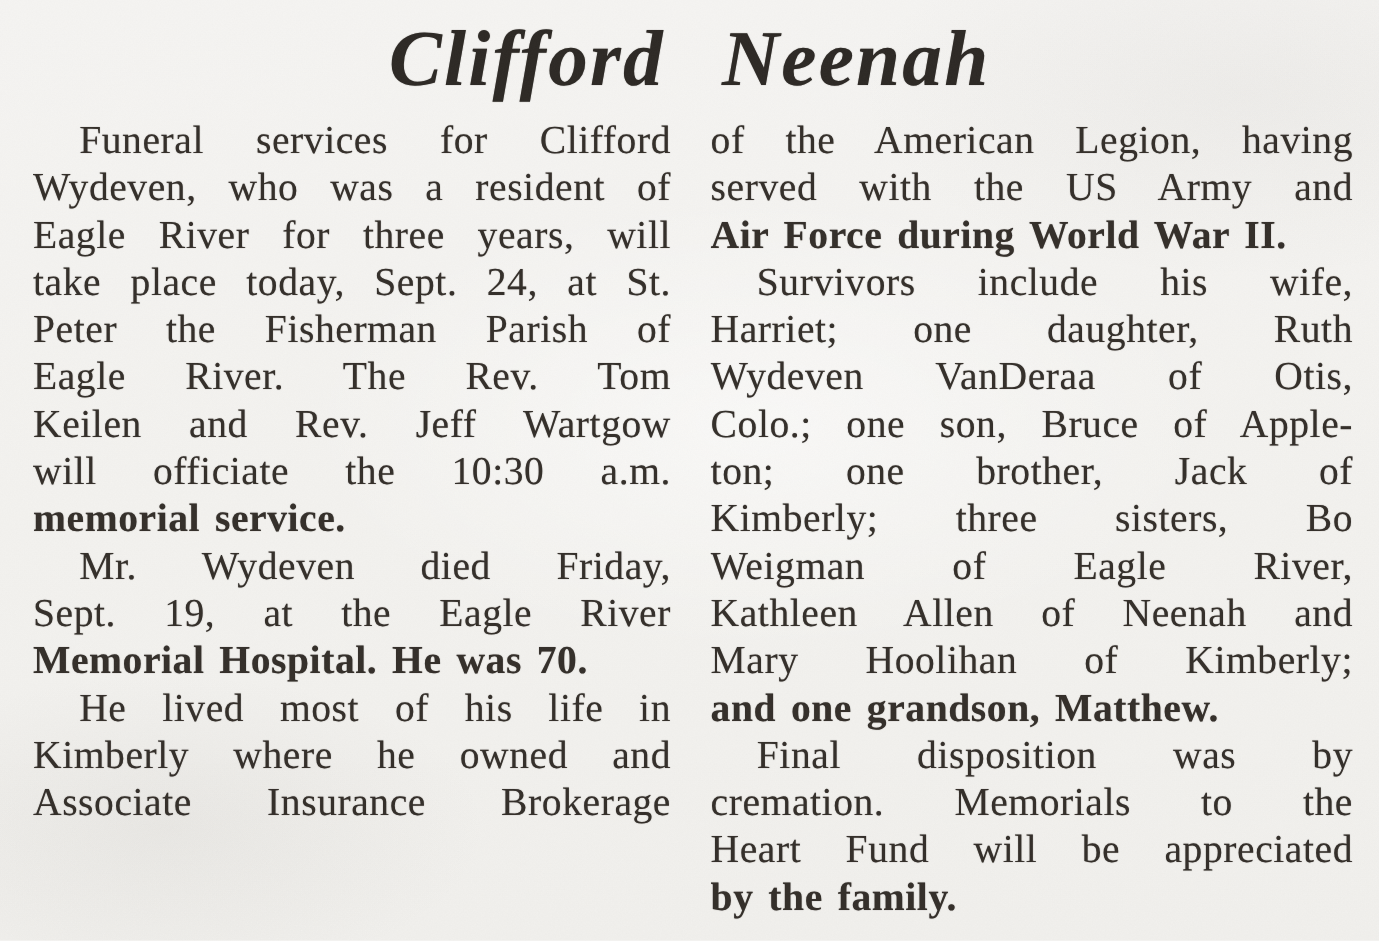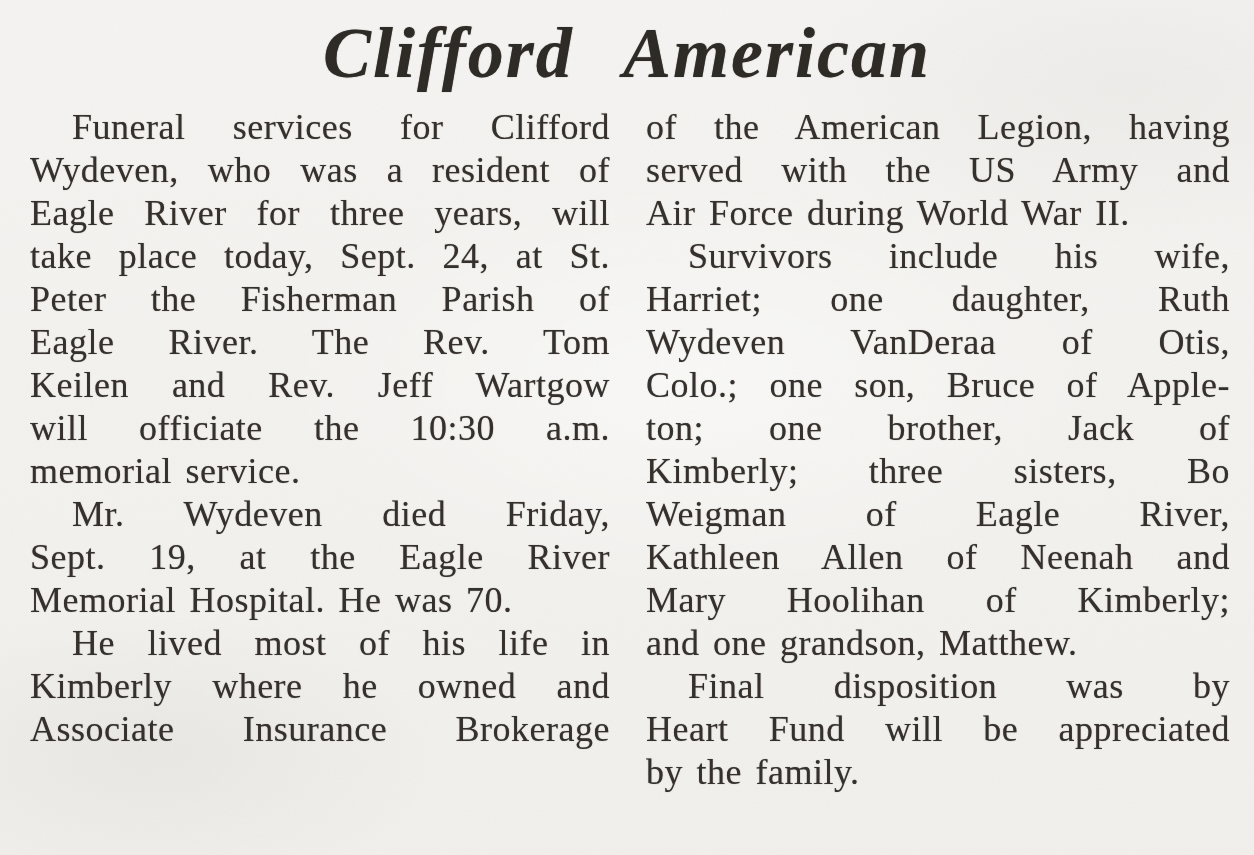--- a/index.html
+++ b/index.html
@@ -62,35 +62,36 @@
   .line {
     height: 43px;
     overflow: hidden;
     text-align: justify;
     text-align-last: justify;
   }
   .line.indent { text-indent: 42px; }
   .line.para-end {
     text-align: center;
     text-align-last: left;
+    font-weight: bold;
   }
   .line::after {
     content: "";
     display: inline-block;
     width: 100%;
     height: 0;
   }
   .line.para-end::after { content: none; }
 </style>
 </head>
 <body>
 
 <div class="page">
 
-  <h1 class="headline">Clifford American</h1>
+  <h1 class="headline">Clifford Neenah</h1>
 
   <div class="columns">
 
     <div class="col col-left">
       <div class="line indent">Funeral services for Clifford</div>
       <div class="line">Wydeven, who was a resident of</div>
       <div class="line">Eagle River for three years, will</div>
       <div class="line">take place today, Sept. 24, at St.</div>
       <div class="line">Peter the Fisherman Parish of</div>
       <div class="line">Eagle River. The Rev. Tom</div>
@@ -113,20 +114,21 @@
       <div class="line">Harriet; one daughter, Ruth</div>
       <div class="line">Wydeven VanDeraa of Otis,</div>
       <div class="line">Colo.; one son, Bruce of Apple-</div>
       <div class="line">ton; one brother, Jack of</div>
       <div class="line">Kimberly; three sisters, Bo</div>
       <div class="line">Weigman of Eagle River,</div>
       <div class="line">Kathleen Allen of Neenah and</div>
       <div class="line">Mary Hoolihan of Kimberly;</div>
       <div class="line para-end">and one grandson, Matthew.</div>
       <div class="line indent">Final disposition was by</div>
+      <div class="line">cremation. Memorials to the</div>
       <div class="line">Heart Fund will be appreciated</div>
       <div class="line para-end">by the family.</div>
     </div>
 
   </div>
 
   <svg class="grain" xmlns="http://www.w3.org/2000/svg">
     <filter id="paperNoise">
       <feTurbulence type="fractalNoise" baseFrequency="0.85" numOctaves="2" stitchTiles="stitch" result="t"></feTurbulence>
       <feColorMatrix in="t" type="matrix" values="0 0 0 0 0.42  0 0 0 0 0.40  0 0 0 0 0.37  0 0 0 0.6 0"></feColorMatrix>

